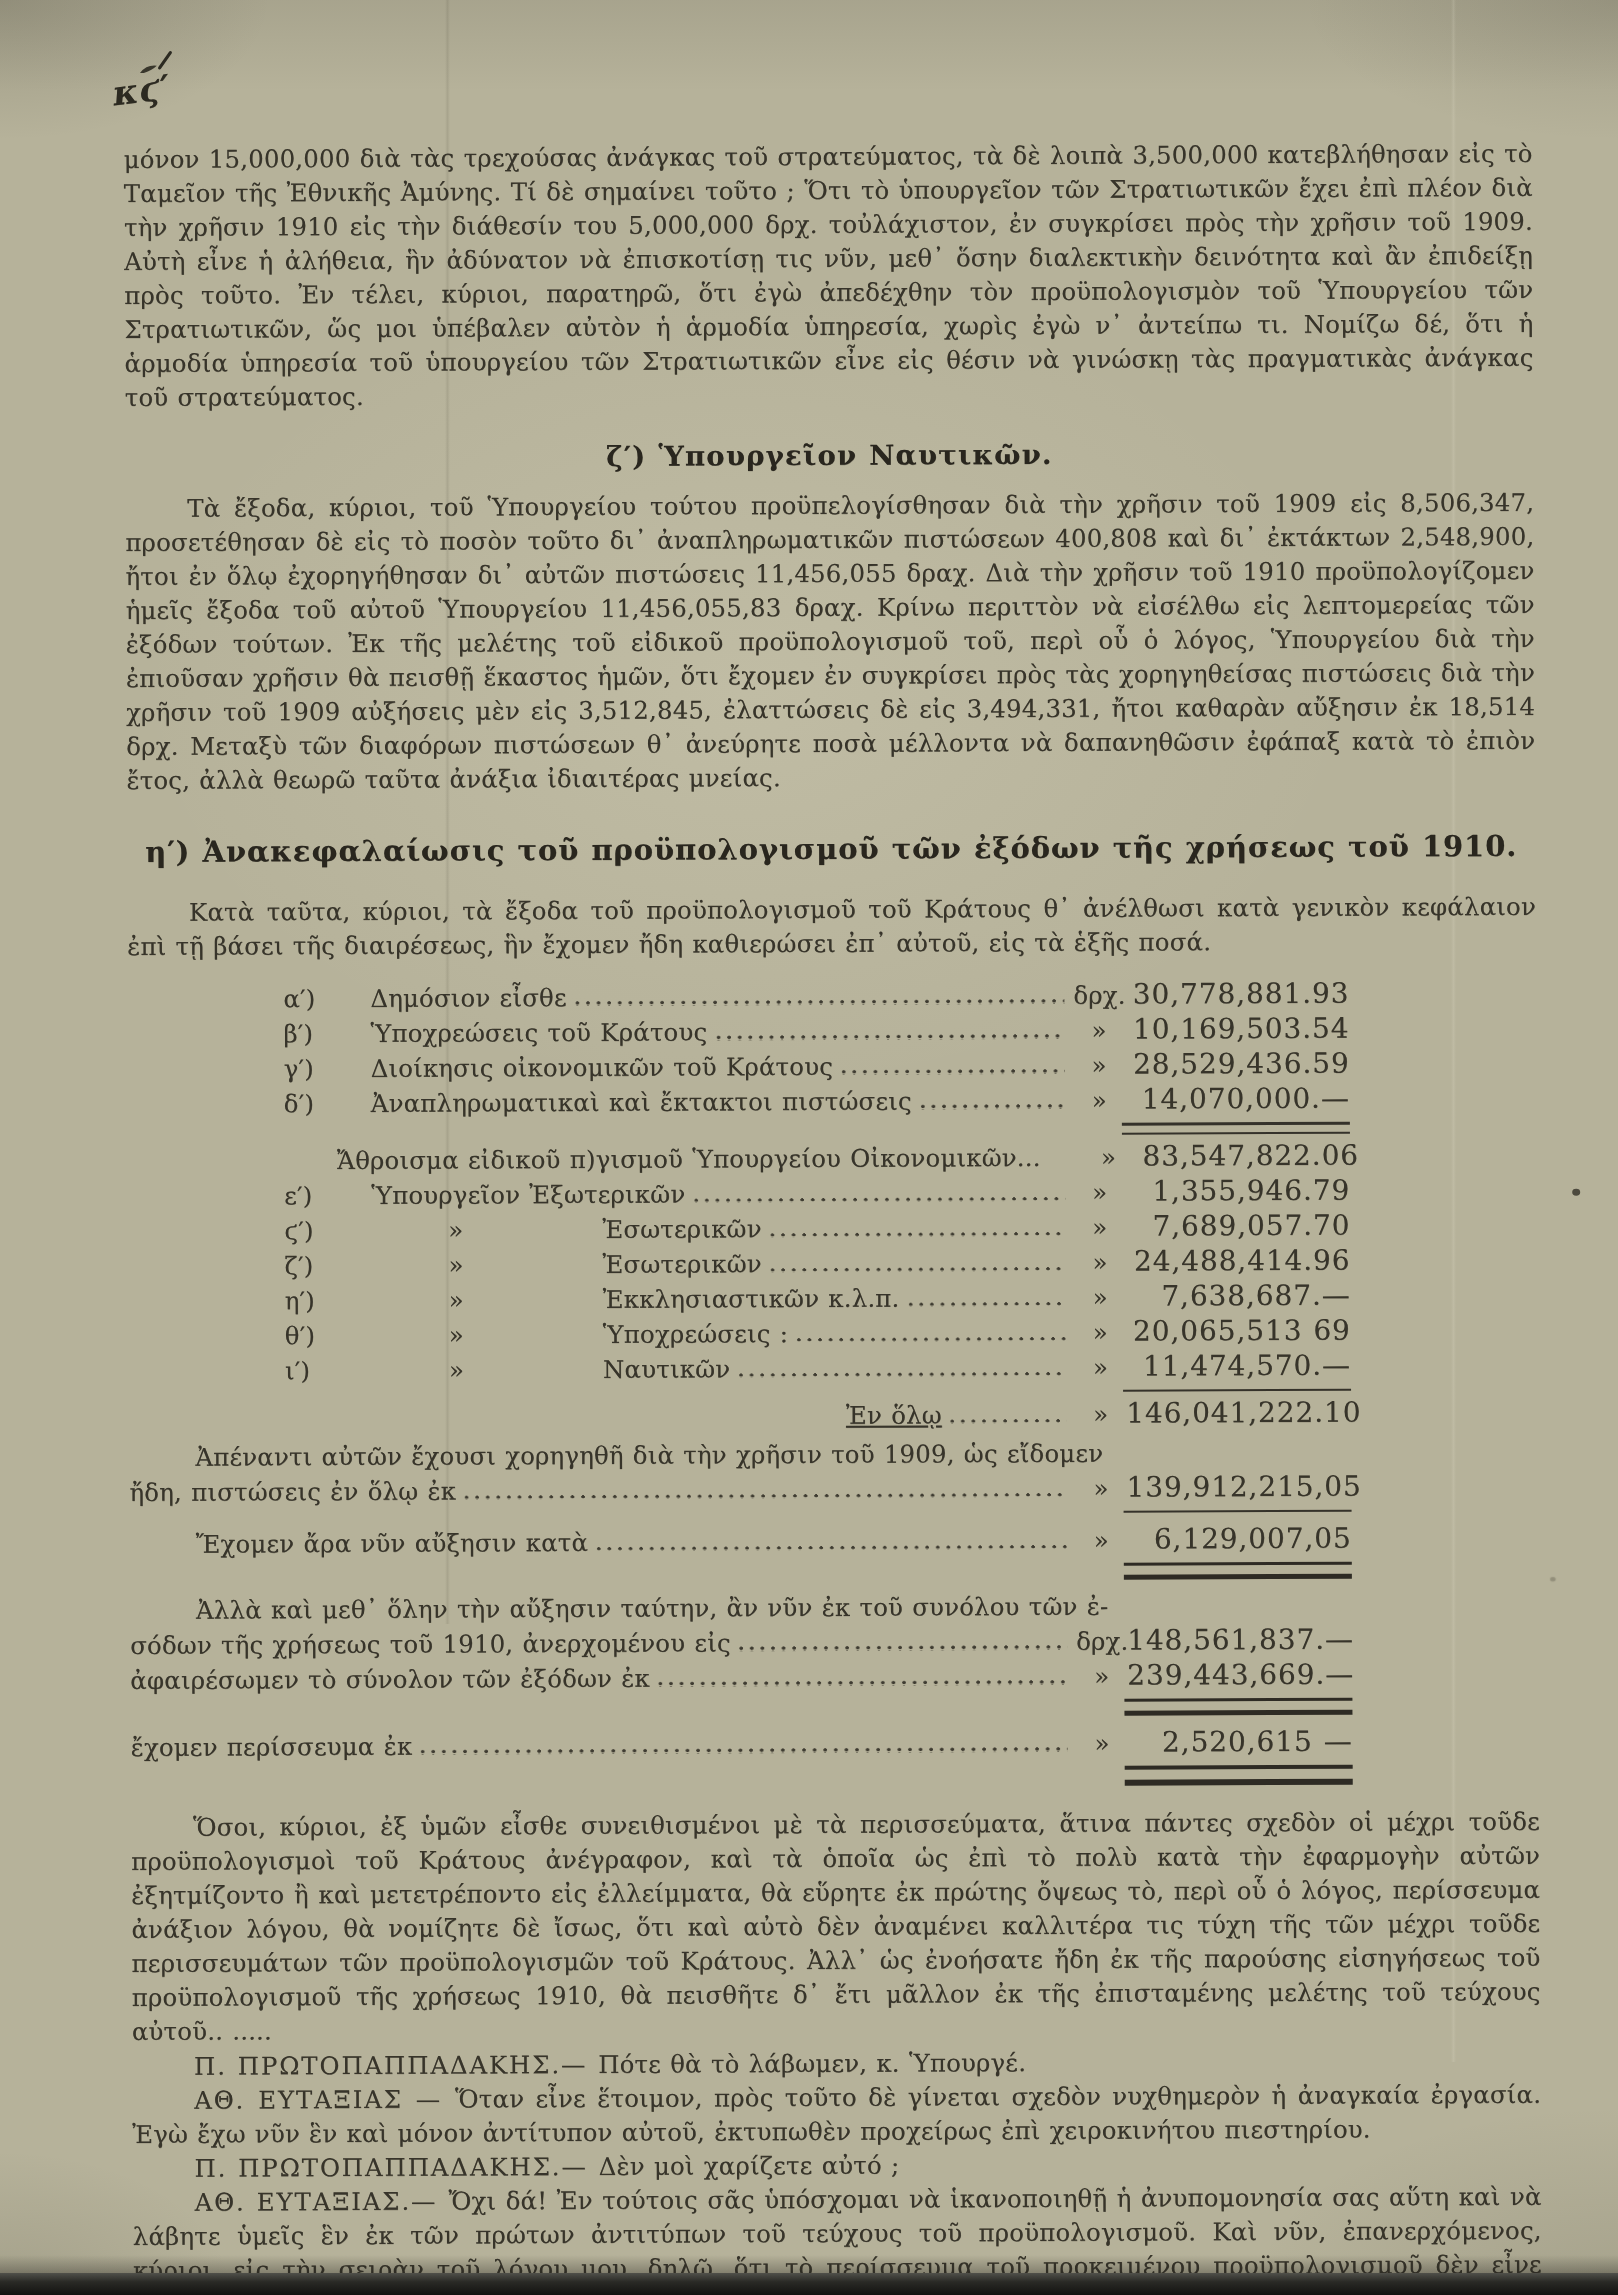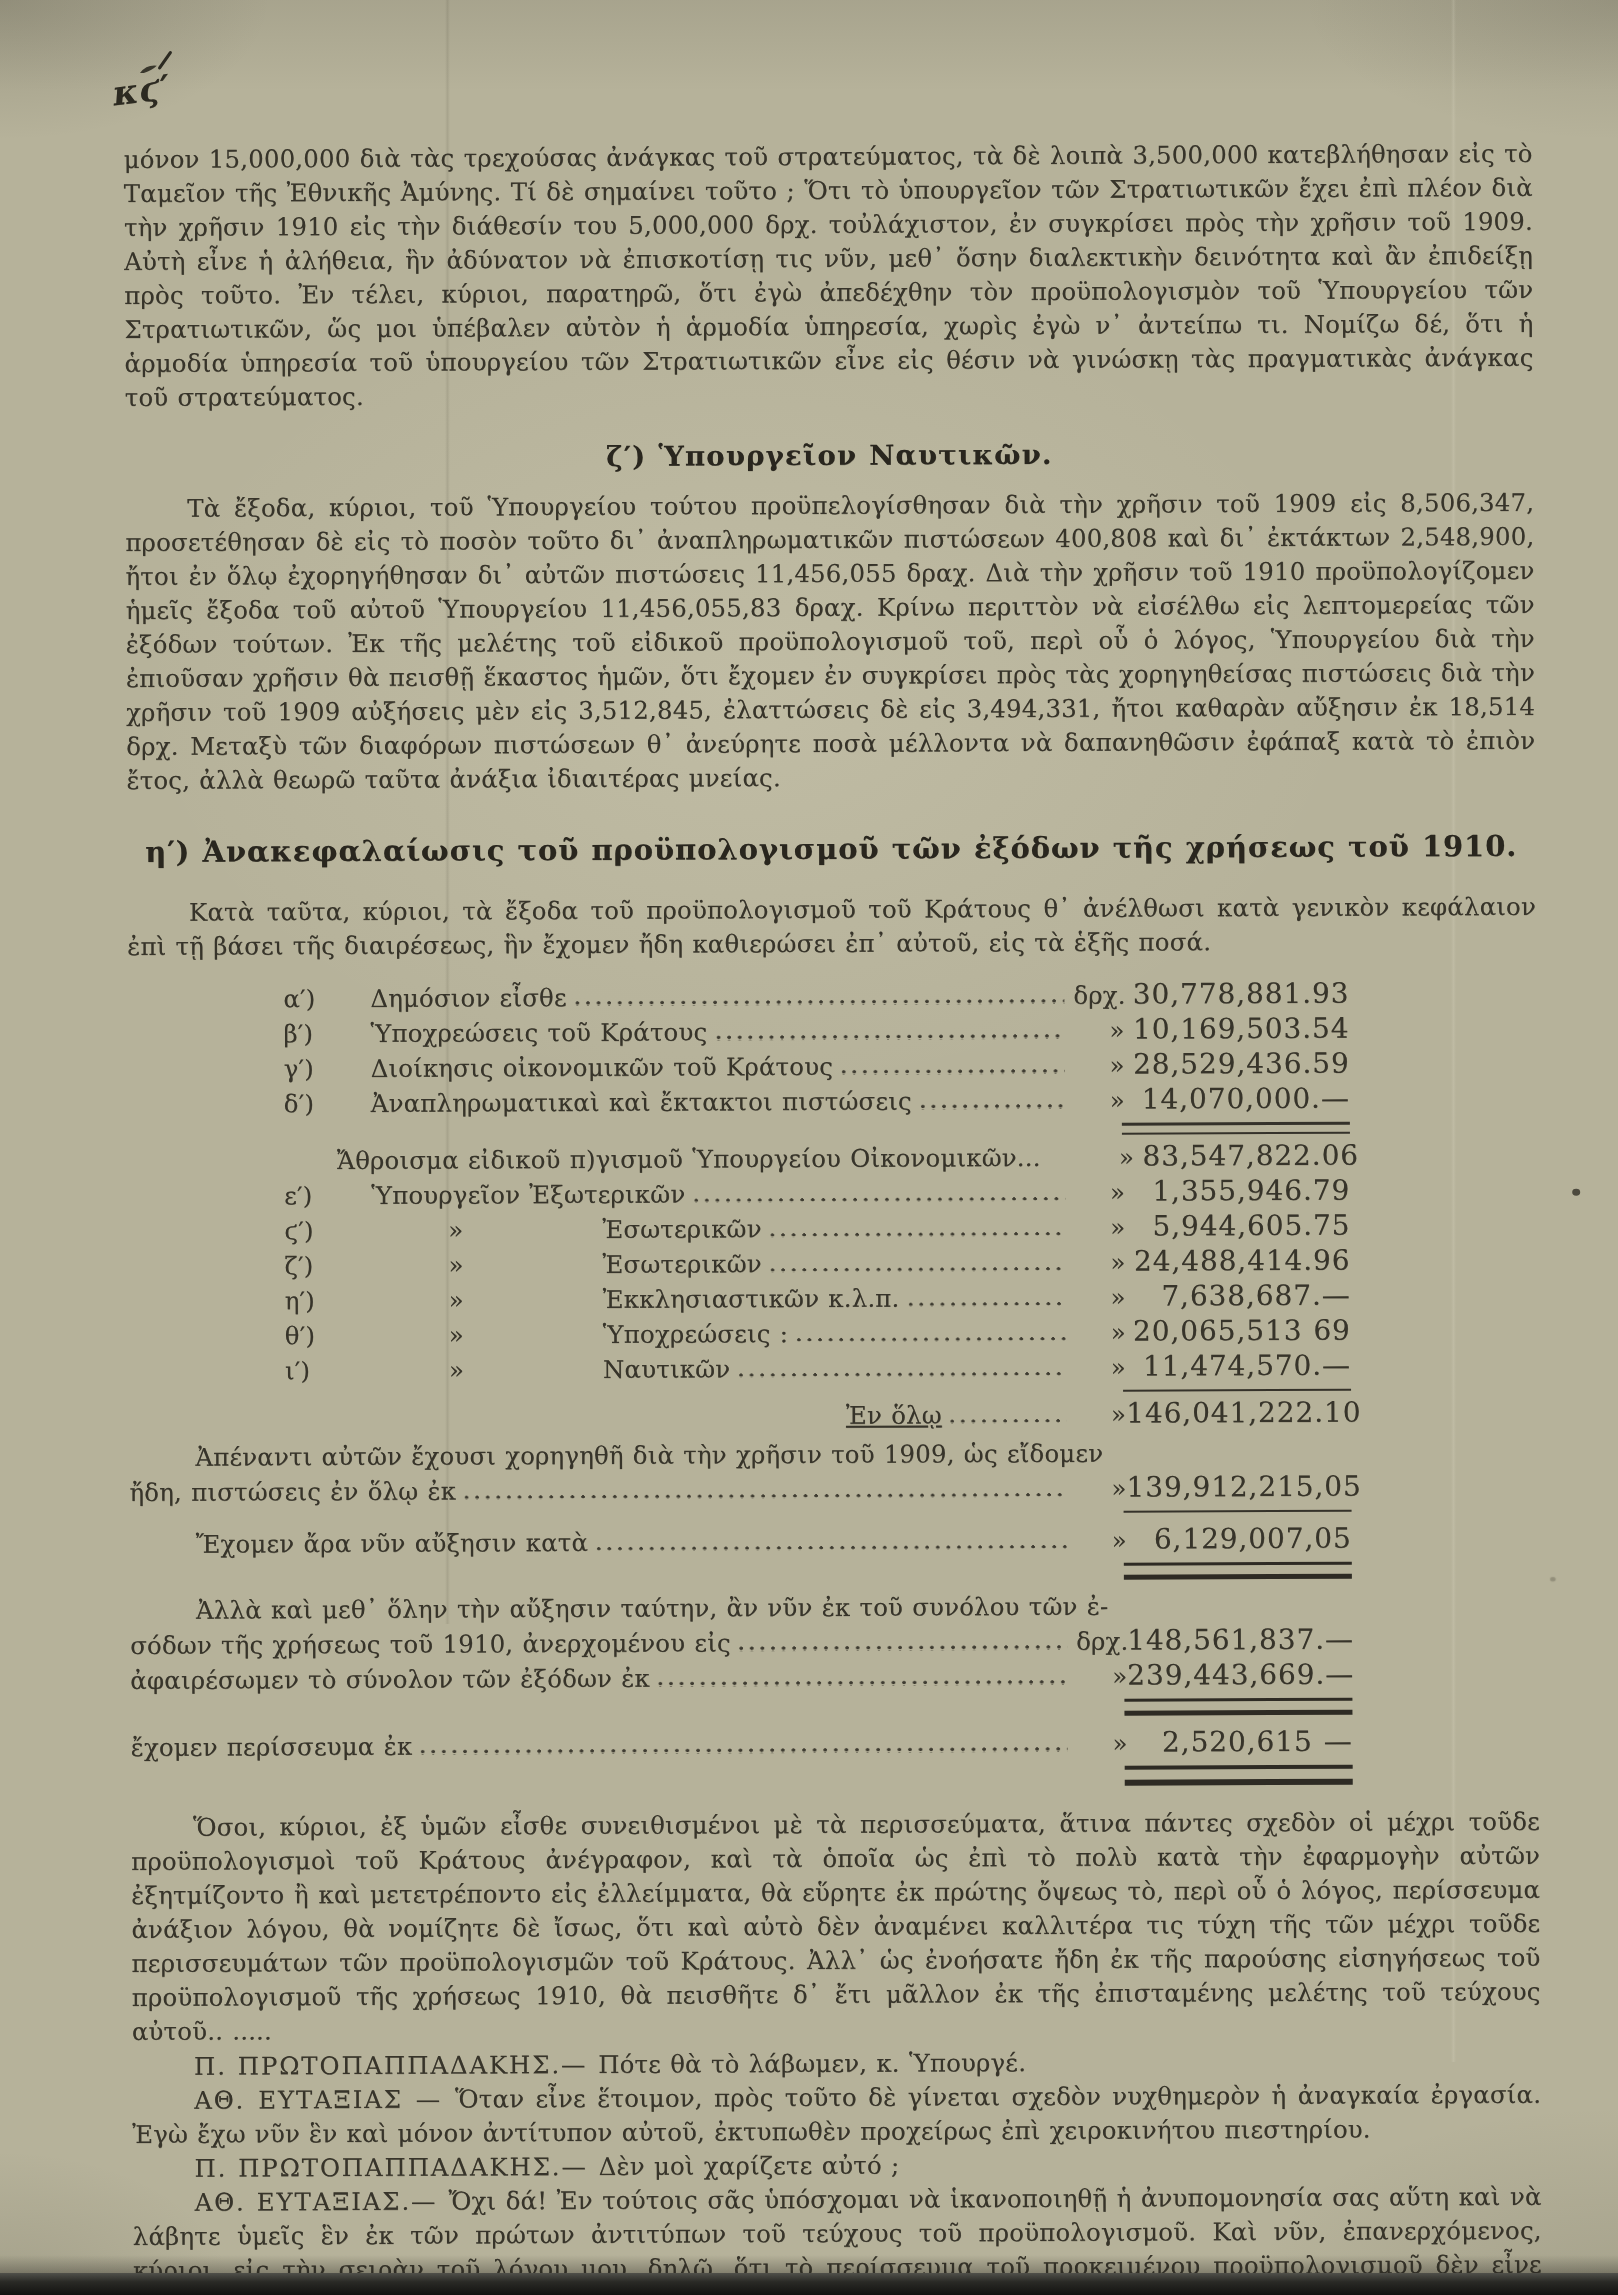--- a/index.html
+++ b/index.html
@@ -56,21 +56,21 @@
   .t-sub .lbl{margin-left:128px;}
   .t-total .lbl{margin-left:auto;flex:none;text-decoration:underline;}
   .t-total .leader{flex:0 0 116px;}
   .lbl{flex:none;}
   .leader{
     flex:1 1 25px;height:4.4px;margin:0 8.7px;align-self:baseline;min-width:25px;
     background-image:radial-gradient(circle at 2px 2px, rgba(52,49,40,.92) 1.5px, transparent 2px);
     background-size:10.6px 4.4px;background-repeat:repeat-x;background-position:left bottom;
   }
   .leader.blank{background:none;}
-  .cur{flex:none;width:51px;text-align:right;}
+  .cur{flex:none;width:51px;text-align:center;}
   .amt{flex:none;width:225px;text-align:right;font-size:28px;letter-spacing:0.9px;white-space:nowrap;}
   .rsp{flex:none;width:187px;}
   .rule-wrap{display:flex;justify-content:flex-end;padding-right:187px;margin:5px 0 5px;}
   .rule{width:228px;}
   .rule.single{height:0;border-top:2.5px solid #35322a;}
   .rule.double{height:7.5px;border-top:3.1px solid #35322a;border-bottom:2.5px solid #35322a;}
   .rule.heavy{height:8.7px;border-top:3.7px solid #2e2b24;border-bottom:5px solid #2e2b24;}
   .rule.heavydouble{height:10px;border-top:4.4px solid #2e2b24;border-bottom:6.2px solid #2e2b24;}
   .gap-sm{margin-top:10px;}
   
@@ -164,21 +164,21 @@
           <span class="cur">»</span>
           <span class="amt">1,355,946.79</span>
           <span class="rsp"></span>
         </div>
         <div class="trow t-sub">
           <span class="idx">ϛ′)</span>
           <span class="ditto">»</span>
           <span class="lbl">Ἐσωτερικῶν</span>
           <span class="leader"></span>
           <span class="cur">»</span>
-          <span class="amt">5,944,605.75</span>
+          <span class="amt">7,689,057.70</span>
           <span class="rsp"></span>
         </div>
         <div class="trow t-sub">
           <span class="idx">ζ′)</span>
           <span class="ditto">»</span>
           <span class="lbl">Ἐσωτερικῶν</span>
           <span class="leader"></span>
           <span class="cur">»</span>
           <span class="amt">24,488,414.96</span>
           <span class="rsp"></span>

